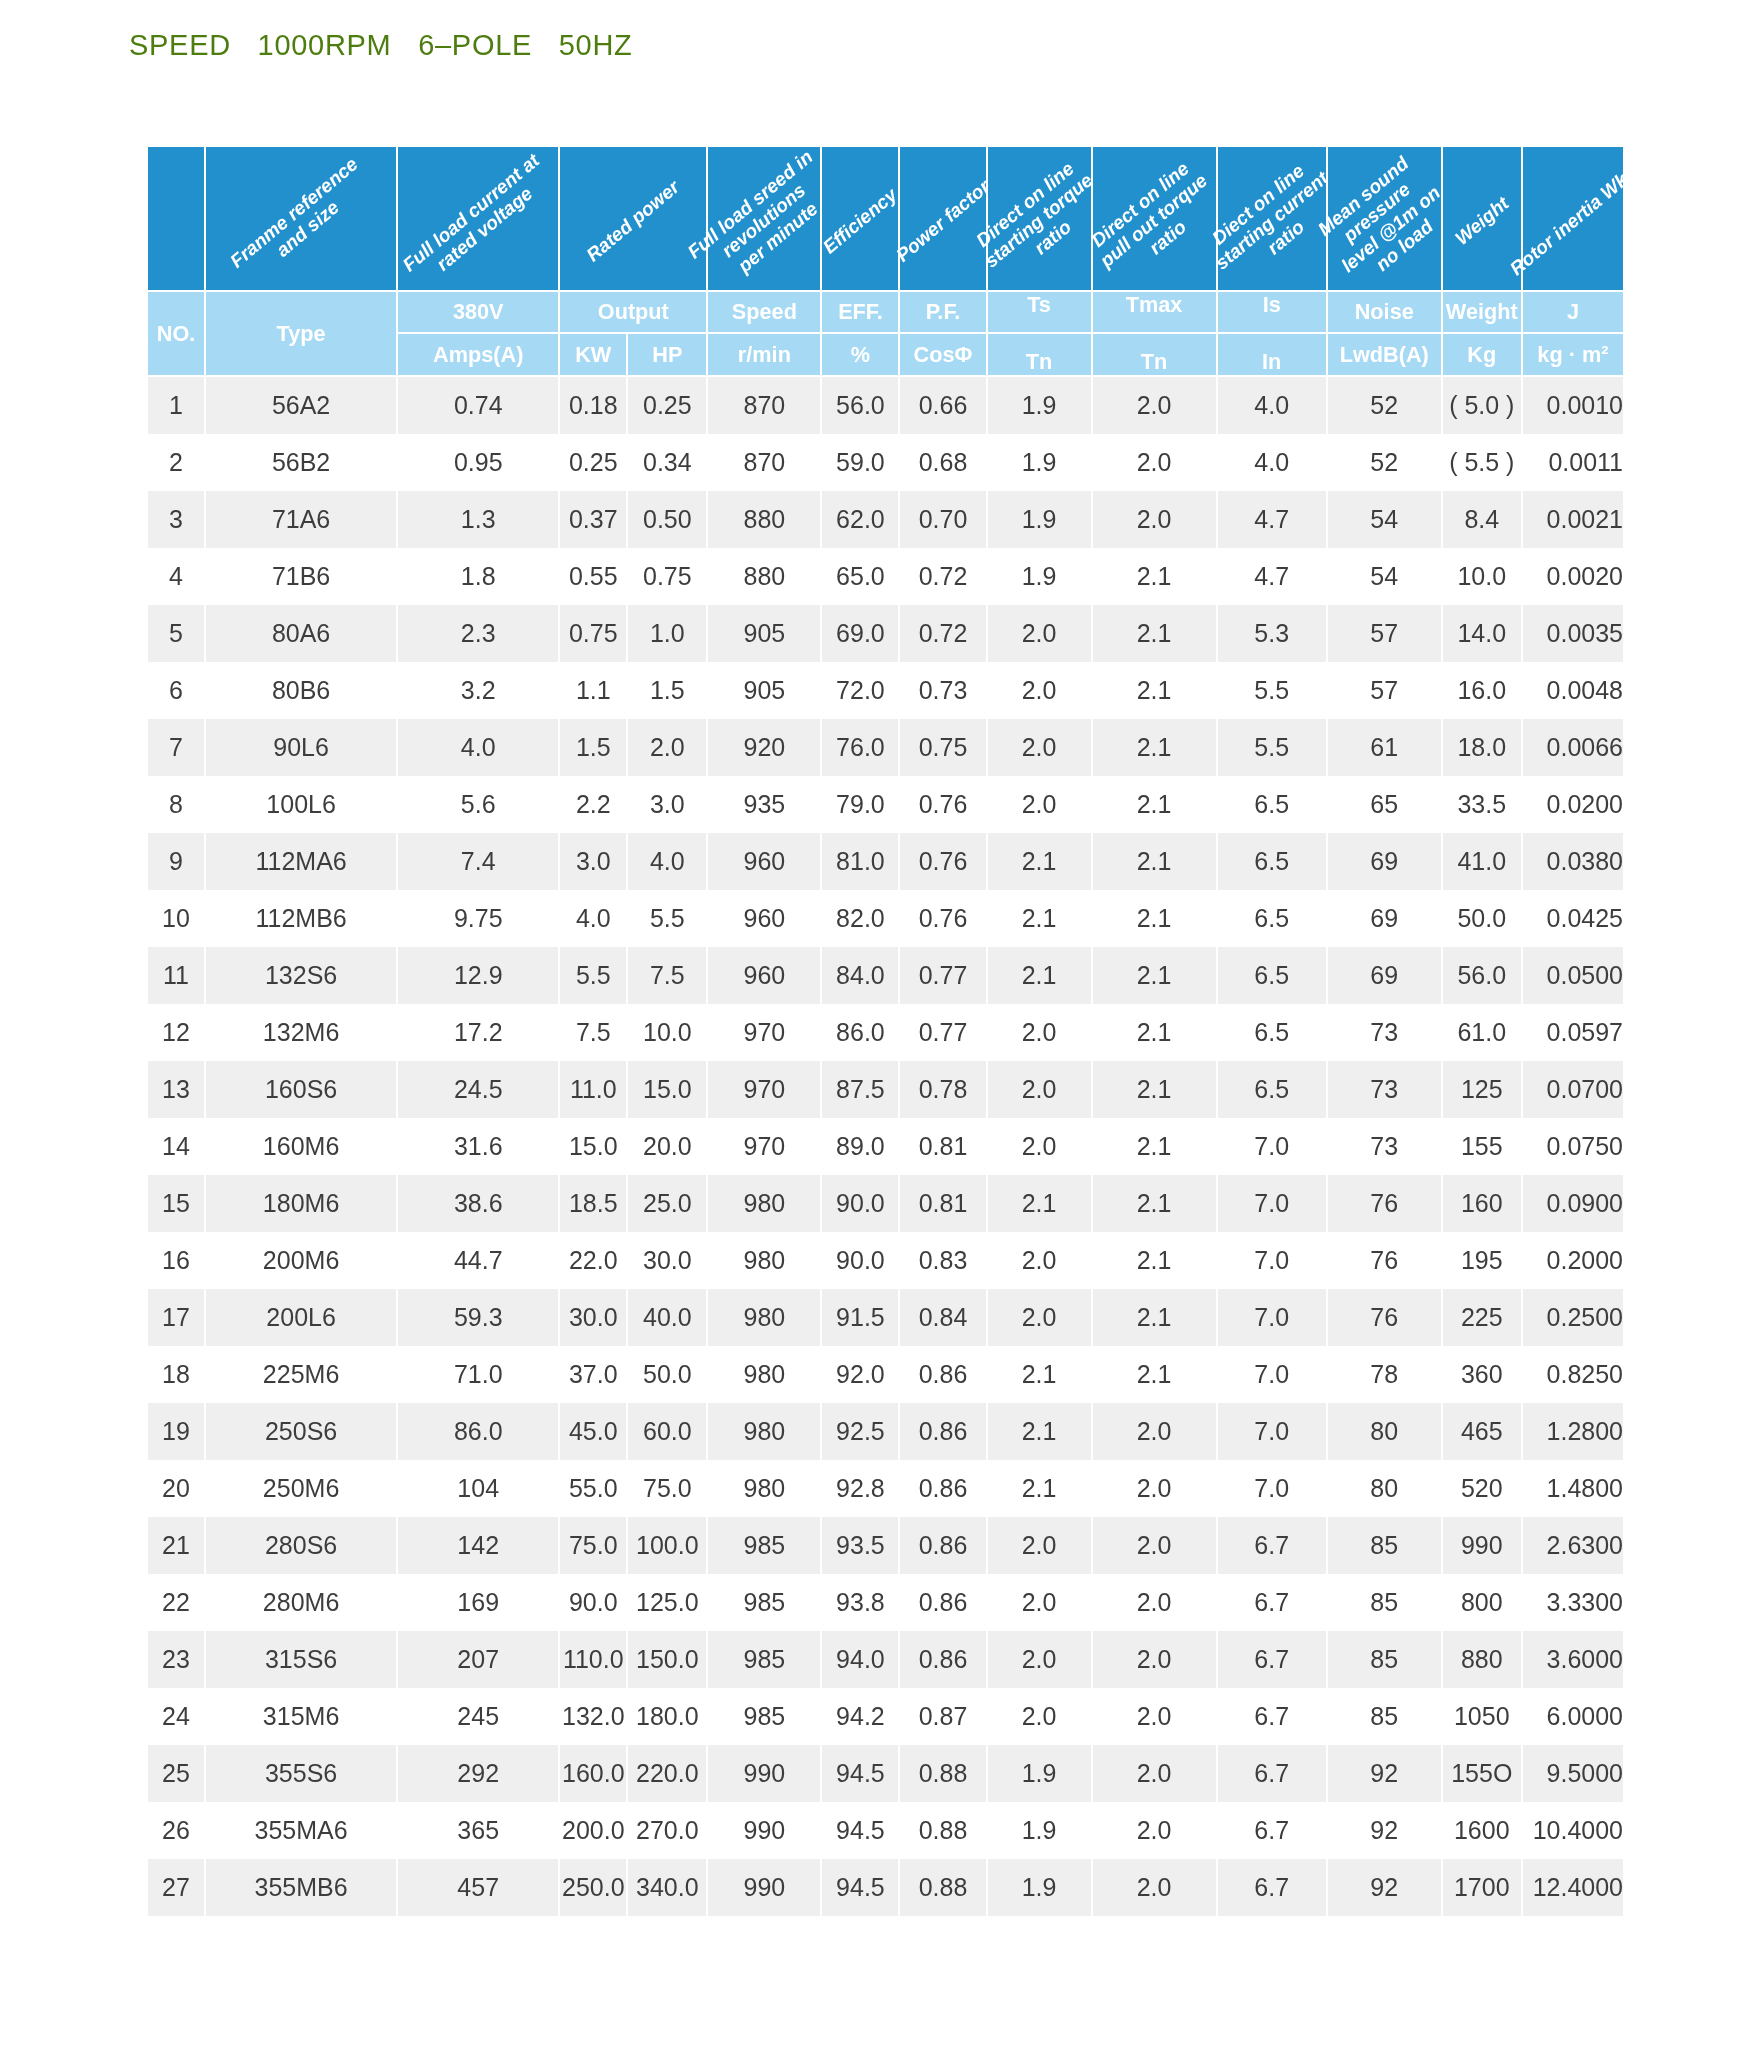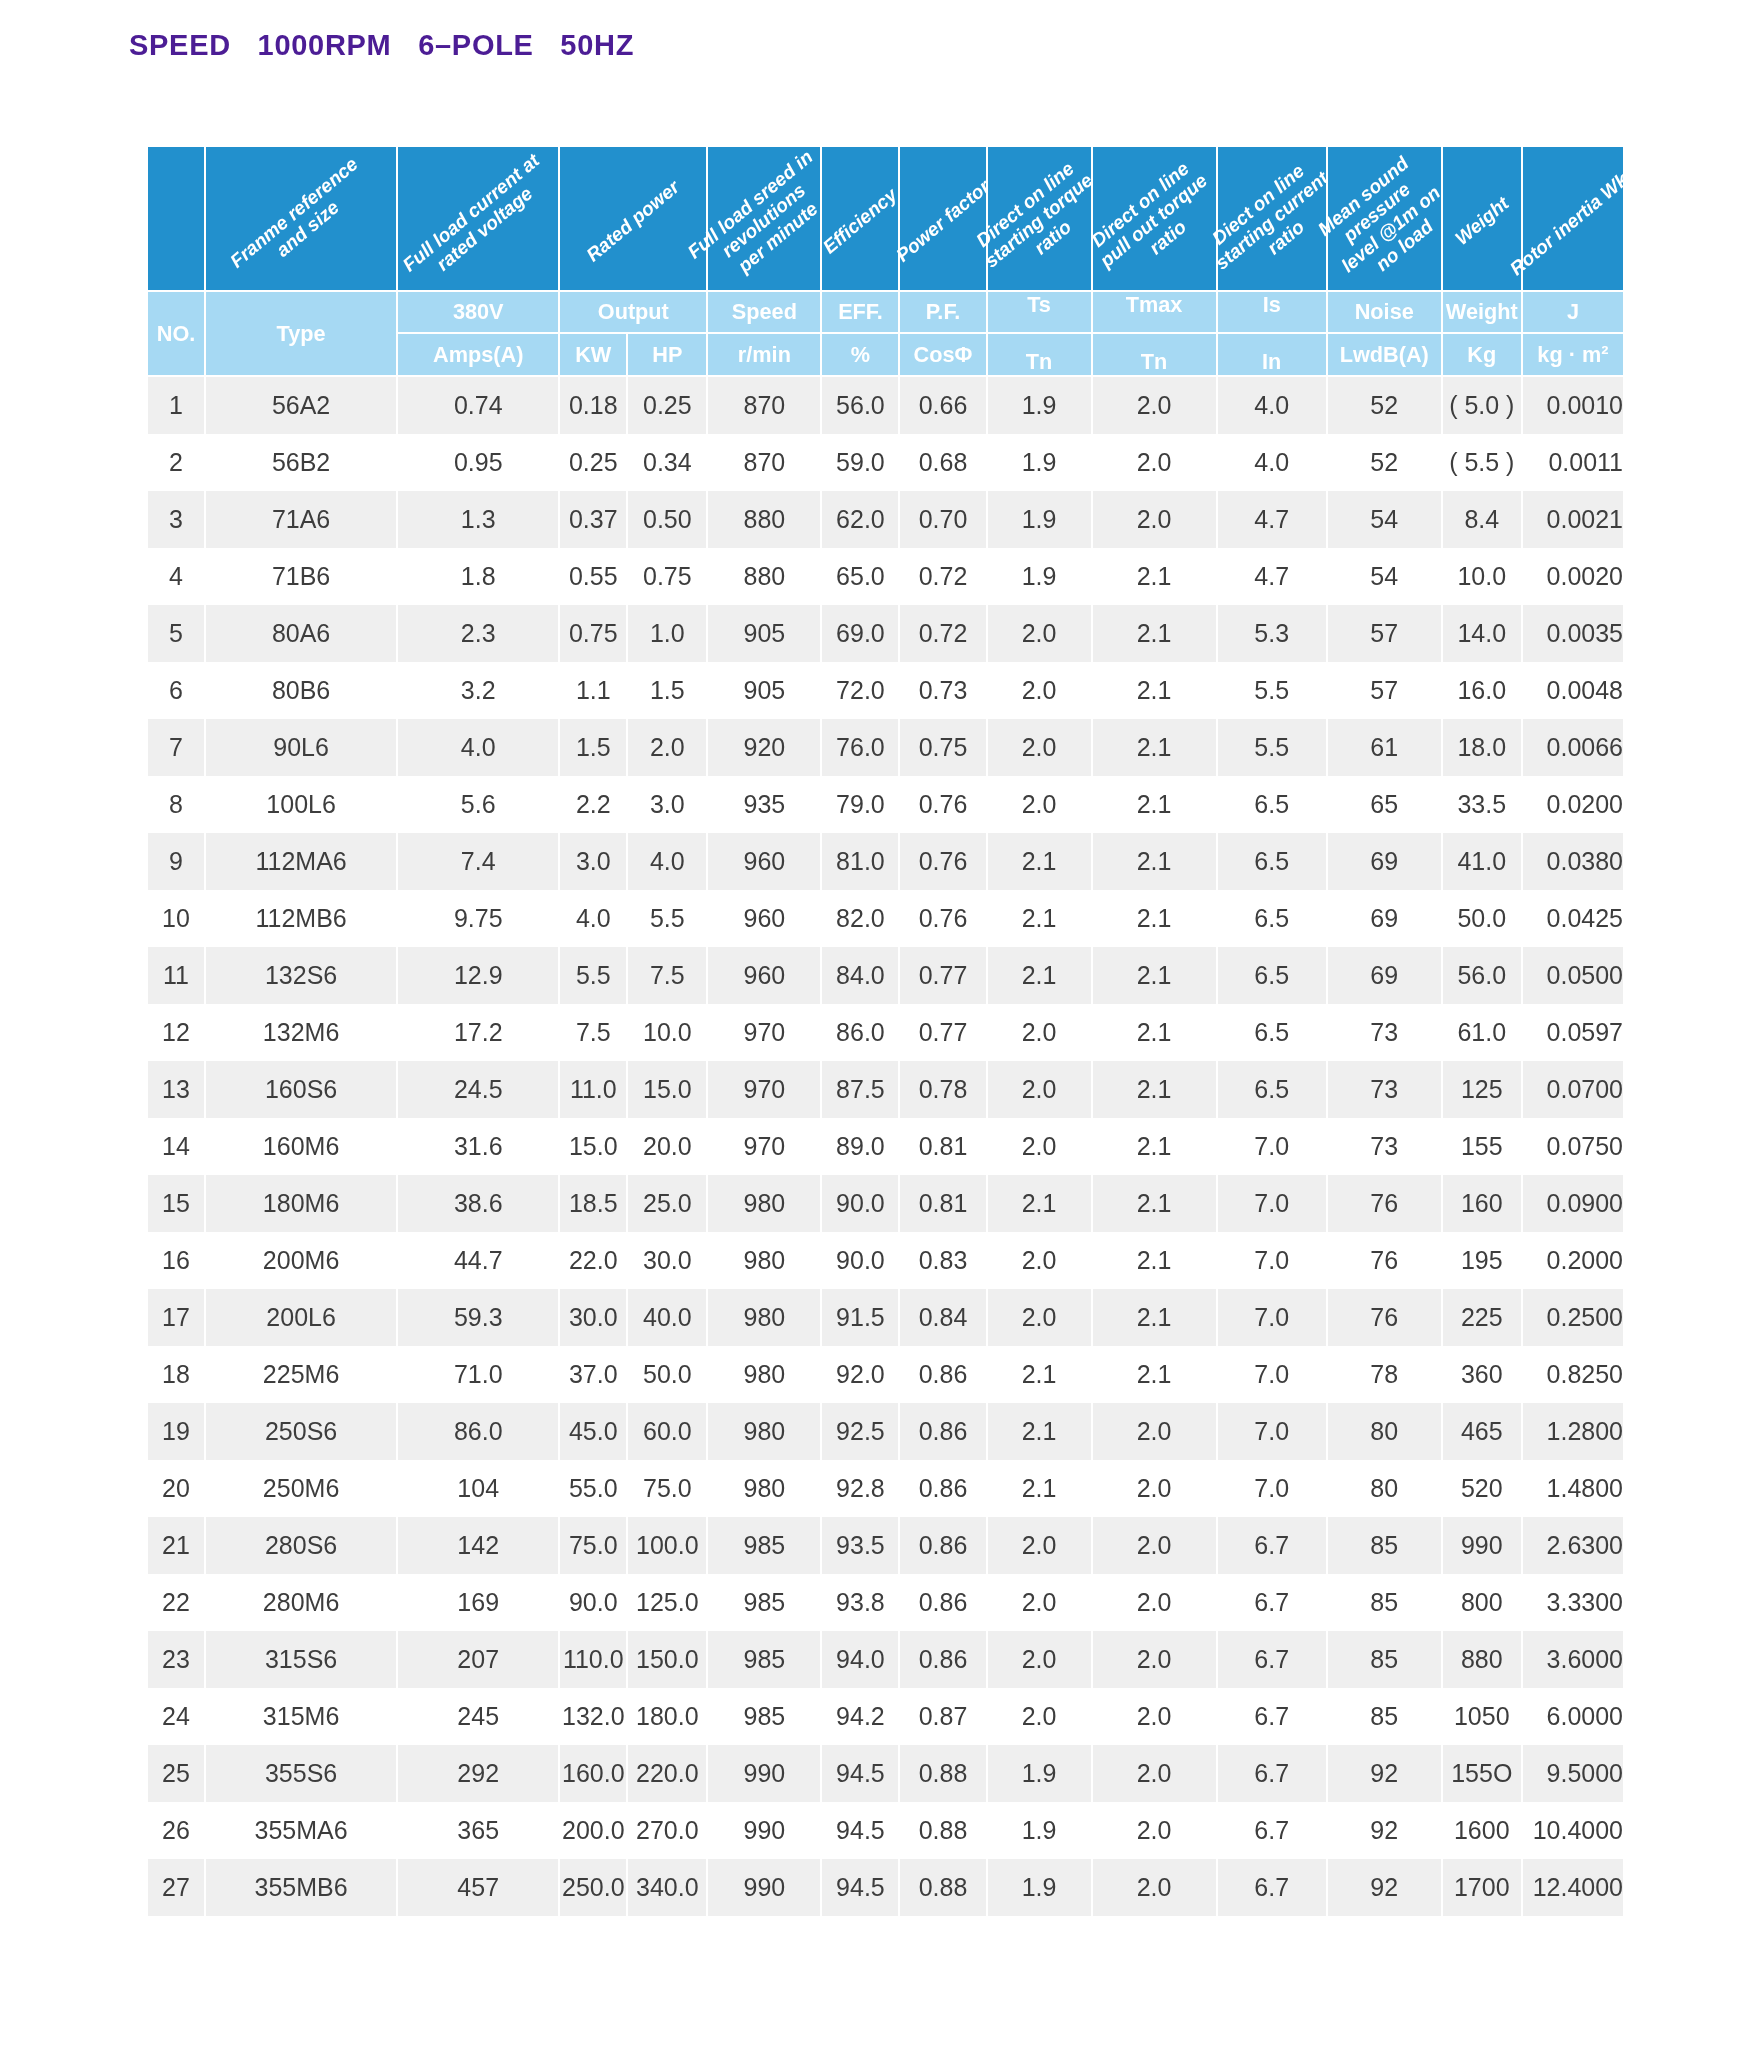--- a/index.html
+++ b/index.html
@@ -1,20 +1,20 @@
 <!DOCTYPE html>
 <html style="font-size:11.2px"><head>
 <meta charset="utf-8">
 <style>
   html,body{margin:0;padding:0;background:#ffffff;}
   body{width:1758px;height:2066px;position:relative;font-family:"Liberation Sans",sans-serif;}
 
   .title-block{position:absolute;left:122px;top:19.6px;}
   .main-title{font-size:41px;font-weight:bold;color:#1c4da0;letter-spacing:0.7px;margin:0;}
-  .sub-title{font-size:29px;font-weight:bold;color:#4c1d95;letter-spacing:0.7px;word-spacing:18px;margin:9.8px 0 0 7px;}
+  .sub-title{font-size:29px;font-weight:normal;color:#4d7c0f;letter-spacing:0.7px;word-spacing:18px;margin:9.8px 0 0 7px;}
 
   table.spec{position:absolute;left:148px;top:147px;width:1475px;border-collapse:collapse;table-layout:fixed;}
 
   
   tr.rot-row th{background:#2290cd;height:143px;border-right:2.1px solid #fff;border-bottom:2.1px solid #fff;position:relative;overflow:visible;padding:0;}
   tr.rot-row th:last-child{border-right:none;}
   .rot{position:absolute;left:50%;top:52%;transform:translate(-50%,-50%) rotate(-40deg);color:#ffffff;font-weight:bold;font-style:italic;font-size:19px;line-height:1.13;text-align:center;white-space:pre-line;width:max-content;}
 
   
   tr.sub-top th,tr.sub-bot th{background:#a6d9f3;color:#ffffff;font-weight:bold;font-size:21.7px;border-right:2.1px solid #fff;border-bottom:2.8px solid #fff;padding:0;}

